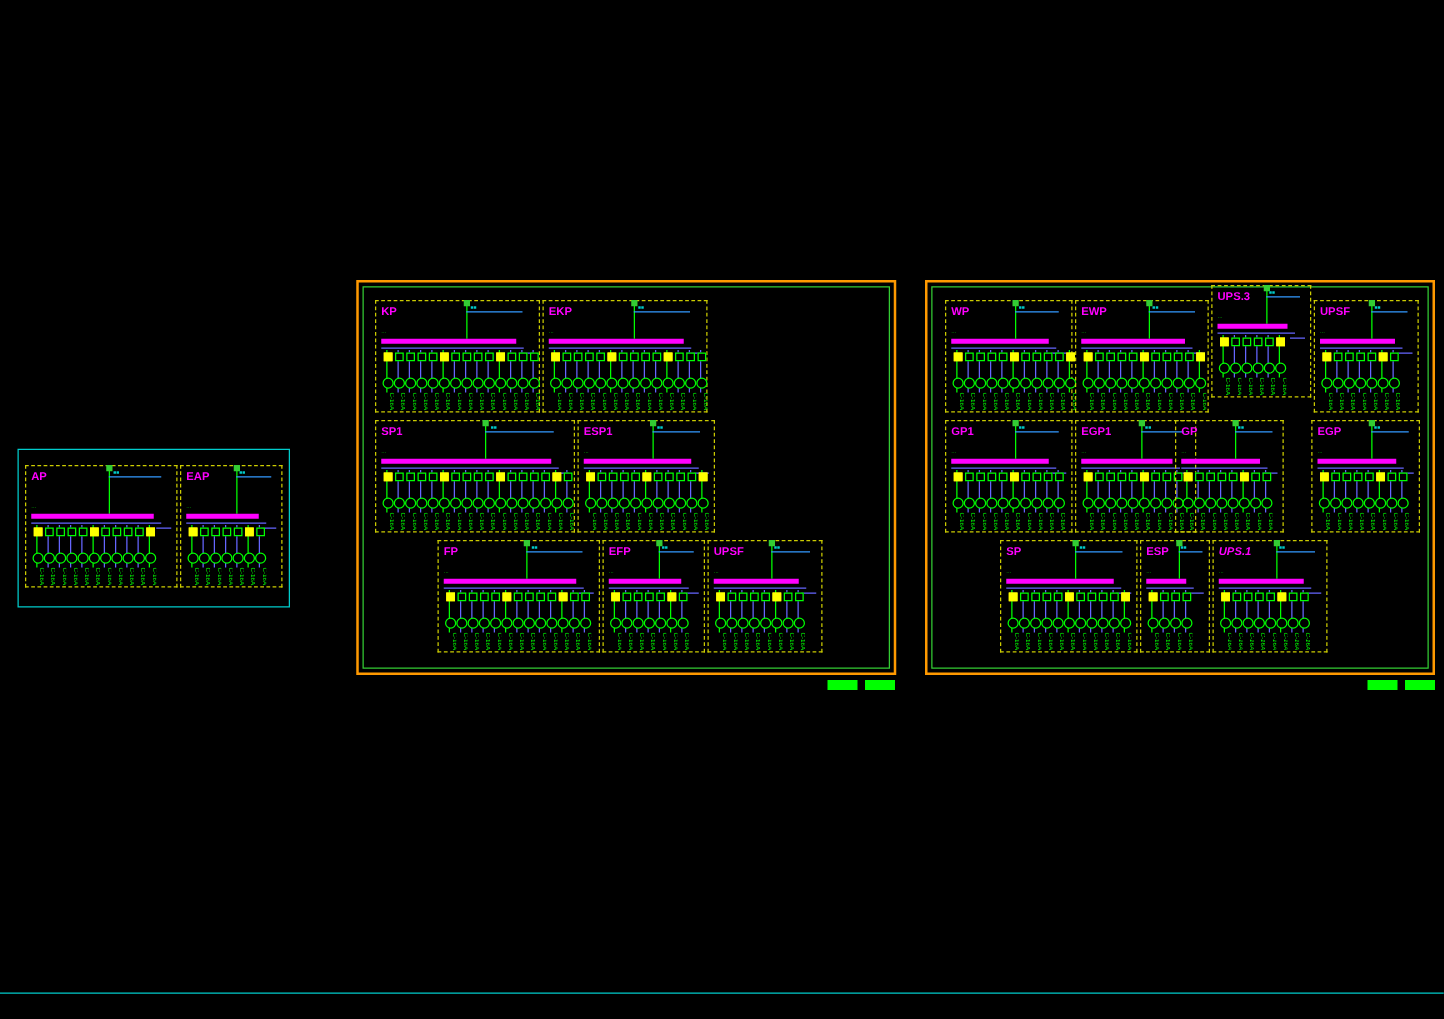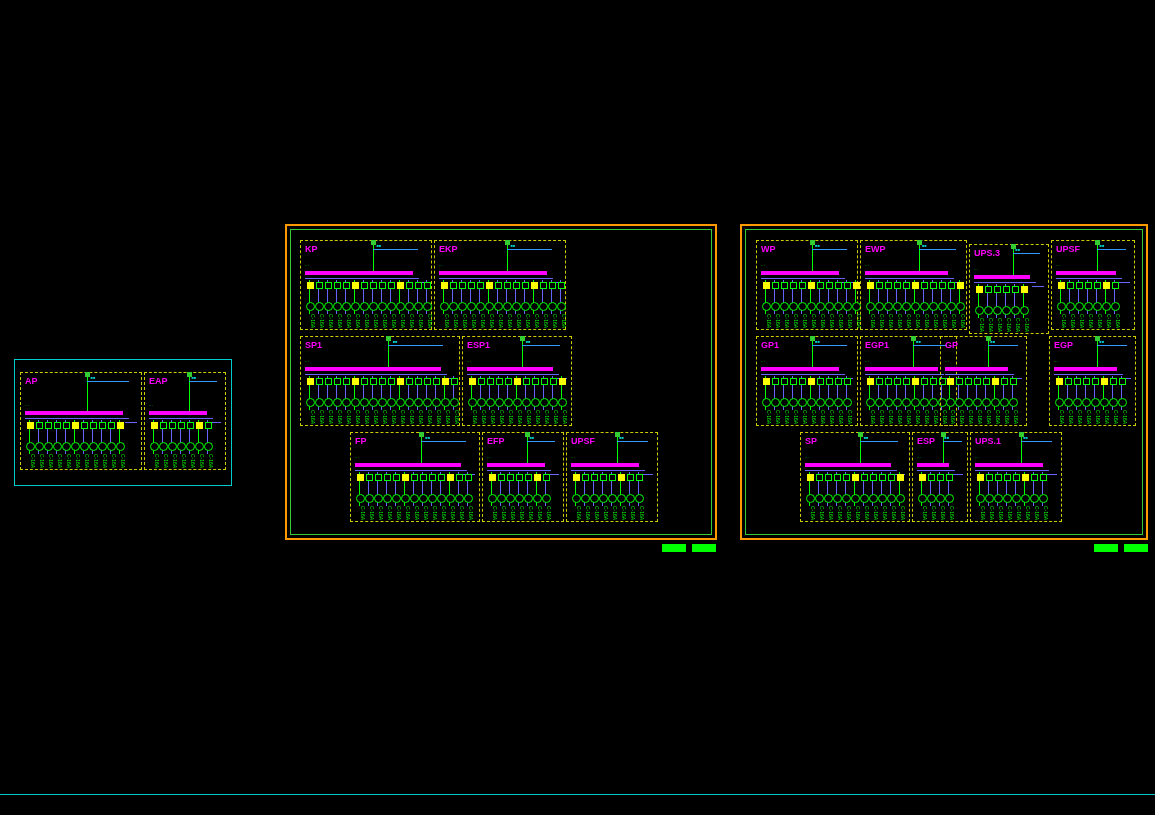--- a/index.html
+++ b/index.html
@@ -982,21 +982,21 @@
         </div>
         <div class="fd alt">
           <div class="stem"></div>
           <div class="brk"></div>
           <div class="load"></div>
           <div class="txt">C-16A</div>
         </div>
       </div>
       <div class="scribble" style="left: 4px; top: 22px;">···</div>
     </div>
-    <div class="panel" style="left: 969px; top: 244px; width: 78px; height: 88px;">
+    <div class="panel" style="left: 969px; top: 228px; width: 78px; height: 88px;">
       <div class="title">UPS.3</div>
       <div class="inlet" style="left: 42.9px; top: 2px; height: 28px;"></div>
       <div class="inlet-line" style="left: 42.9px; top: 8px; width: 27.3px;"></div>
       <div class="scribble cyan" style="left: 45.24px; top: 2px;">■■</div>
       <div class="busbar" style="top: 30px;"></div>
       <div class="busbar-blue" style="top: 37px;"></div>
       <div style="position: absolute; right: 4px; width: 12px; height: 1px; background: rgb(102, 102, 255); top: 41px;"></div>
       <div class="feeders" style="top: 39px;">
         <div class="fd alt">
           <div class="stem"></div>
@@ -1456,21 +1456,21 @@
         </div>
         <div class="fd">
           <div class="stem"></div>
           <div class="brk"></div>
           <div class="load"></div>
           <div class="txt">C-16A</div>
         </div>
       </div>
       <div class="scribble" style="left: 4px; top: 22px;">···</div>
     </div>
-    <div class="panel" style="left: 970px; top: 432px; width: 90px; height: 88px;">
+    <div class="panel" style="left: 970px; top: 432px; width: 90px; height: 88px; font-style: italic;">
       <div class="title">UPS.1</div>
       <div class="inlet" style="left: 49.5px; top: 2px; height: 28px;"></div>
       <div class="inlet-line" style="left: 49.5px; top: 8px; width: 31.5px;"></div>
       <div class="scribble cyan" style="left: 52.2px; top: 2px;">■■</div>
       <div class="busbar" style="top: 30px;"></div>
       <div class="busbar-blue" style="top: 37px;"></div>
       <div style="position: absolute; right: 4px; width: 12px; height: 1px; background: rgb(102, 102, 255); top: 41px;"></div>
       <div class="feeders" style="top: 39px;">
         <div class="fd alt">
           <div class="stem"></div>

